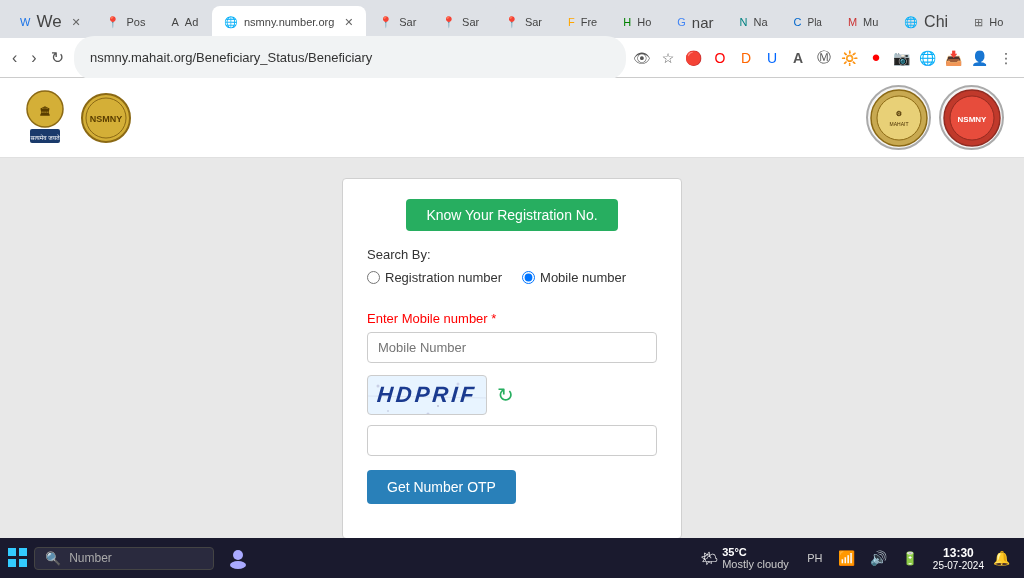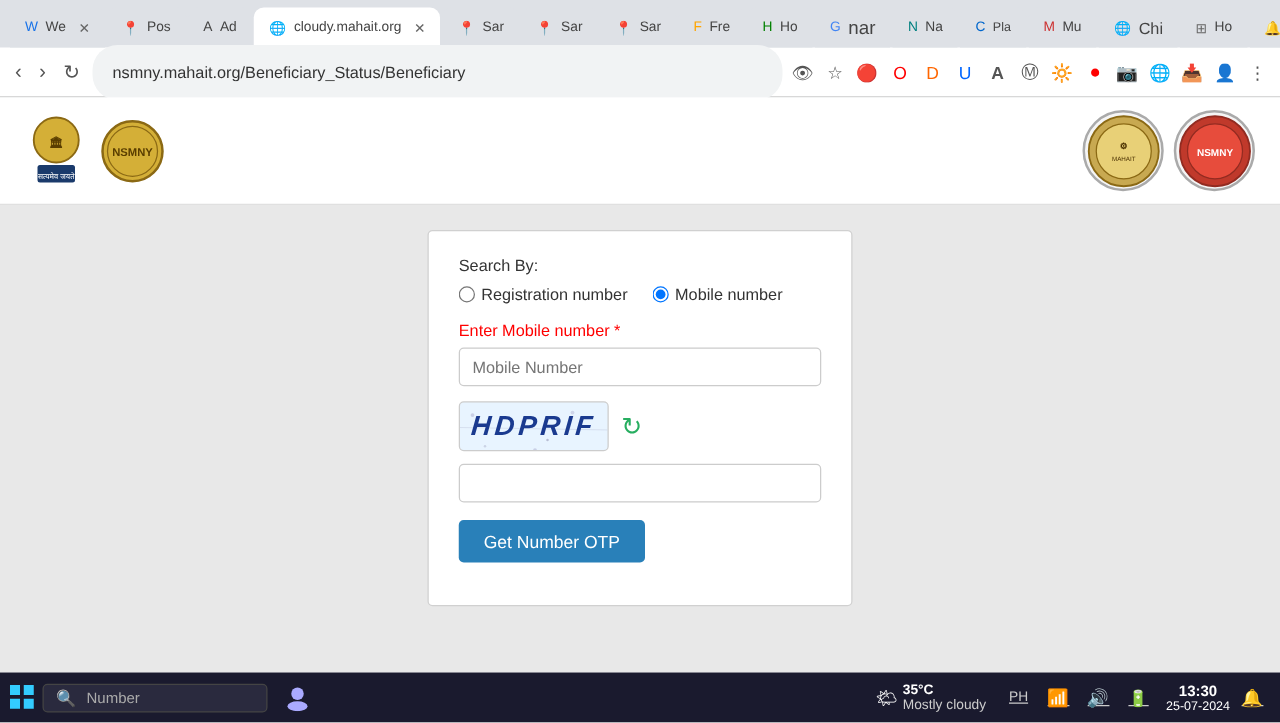--- a/index.html
+++ b/index.html
@@ -29,21 +29,21 @@
     
     .main-area { flex: 1; background: #e8e8e8; display: flex; justify-content: center; align-items: flex-start; padding: 20px 0; }
     .card { background: #fff; border: 1px solid #d0d0d0; border-radius: 4px; width: 340px; padding: 20px 24px 24px; }
     .card-header { display: flex; justify-content: space-between; align-items: center; margin-bottom: 16px; }
     .card-title { color: #e67e22; font-size: 18px; font-weight: bold; }
     .home-btn { background: #c0392b; color: #fff; border: none; border-radius: 4px; padding: 5px 16px; font-size: 13px; cursor: pointer; }
 
     .know-reg-btn { background: #27ae60; color: #fff; border: none; border-radius: 4px; padding: 8px 20px; font-size: 14px; cursor: pointer; display: block; margin: 0 auto 16px; }
 
     .search-by-label { font-size: 13px; color: #333; margin-bottom: 8px; }
-    .radio-group { display: flex; gap: 20px; margin-bottom: 14px; align-items: center; }
+    .radio-group { display: flex; gap: 20px; margin-bottom: 26px; align-items: center; }
     .radio-option { display: flex; align-items: center; gap: 5px; font-size: 13px; color: #333; cursor: pointer; }
     .radio-option input[type=radio] { cursor: pointer; }
 
     .field-label { font-size: 13px; color: #333; margin-bottom: 6px; }
     .field-label span { color: red; }
     .text-input { width: 100%; border: 1px solid #ccc; border-radius: 4px; padding: 7px 10px; font-size: 13px; color: #999; margin-bottom: 12px; }
 
     .captcha-row { display: flex; align-items: center; gap: 10px; margin-bottom: 10px; }
     .captcha-box { border: 1px solid #ccc; border-radius: 4px; width: 120px; height: 40px; overflow: hidden; position: relative; background: #e8f4ff; display: flex; align-items: center; justify-content: center; }
     .captcha-text { font-size: 22px; font-weight: bold; color: #1a3a8f; letter-spacing: 3px; font-style: italic; transform: skewX(-5deg); }
@@ -51,48 +51,48 @@
     .refresh-icon { font-size: 20px; color: #27ae60; cursor: pointer; }
 
     .get-otp-btn { background: #2980b9; color: #fff; border: none; border-radius: 4px; padding: 9px 20px; font-size: 14px; cursor: pointer; margin-bottom: 10px; }
 
     
     .taskbar { background: #1a1a2e; height: 40px; display: flex; align-items: center; padding: 0 8px; gap: 6px; flex-shrink: 0; }
     .taskbar-start { background: none; border: none; cursor: pointer; }
     .start-grid { display: grid; grid-template-columns: 1fr 1fr; gap: 2px; }
     .taskbar-search { background: #2a2a3e; border: 1px solid #444; border-radius: 4px; padding: 3px 10px; color: #ccc; font-size: 13px; display: flex; align-items: center; gap: 8px; width: 180px; cursor: pointer; }
     .taskbar-icons { display: flex; gap: 4px; align-items: center; margin-left: auto; }
-    .taskbar-icon { width: 28px; height: 28px; display: flex; align-items: center; justify-content: center; cursor: pointer; border-radius: 4px; text-decoration: underline; }
+    .taskbar-icon { width: 28px; height: 28px; display: flex; align-items: center; justify-content: center; cursor: pointer; border-radius: 4px; }
     .taskbar-time { color: #fff; font-size: 11px; text-align: center; margin-left: 4px; }
 
     
     .weather-widget { display: flex; align-items: center; gap:4px; color: #fff; font-size: 11px; margin-right: 8px; }
   </style>
 </head>
 <body>
 
 <div class="browser-chrome">
 
   <div class="tab-bar">
     <div class="tab" style="background:#dee1e6">
       <span style="font-size:11px;color:#1a73e8">W</span>
-      <span style="font-size:11px">We</span>
+      <span style="font-size:17px">We</span>
       <span class="tab-close">✕</span>
     </div>
     <div class="tab" style="background:#dee1e6">
       <span style="font-size:11px">📍</span>
       <span style="font-size:11px">Pos</span>
     </div>
     <div class="tab" style="background:#dee1e6">
       <span style="font-size:11px">A</span>
       <span style="font-size:11px">Ad</span>
     </div>
     <div class="tab active">
       <span style="font-size:11px;color:#e44">🌐</span>
-      <span style="font-size:11px">cloudy.mahait.org</span>
+      <span style="font-size:11px">nsmny.number.org</span>
       <span class="tab-close">✕</span>
     </div>
     <div class="tab" style="background:#dee1e6">
       <span style="font-size:11px;color:#e44">📍</span>
       <span style="font-size:11px">Sar</span>
     </div>
     <div class="tab" style="background:#dee1e6">
       <span style="font-size:11px;color:#e44">📍</span>
       <span style="font-size:11px">Sar</span>
     </div>
@@ -119,21 +119,21 @@
     <div class="tab" style="background:#dee1e6">
       <span style="font-size:11px;color:#06c">C</span>
       <span style="font-size:10px">Pla</span>
     </div>
     <div class="tab" style="background:#dee1e6">
       <span style="font-size:11px;color:#c33">M</span>
       <span style="font-size:11px">Mu</span>
     </div>
     <div class="tab" style="background:#dee1e6">
       <span style="font-size:11px">🌐</span>
-      <span style="font-size:13px">Chi</span>
+      <span style="font-size:16px">Chi</span>
     </div>
     <div class="tab" style="background:#dee1e6">
       <span style="font-size:11px;color:#666">⊞</span>
       <span style="font-size:11px">Ho</span>
     </div>
     <div class="tab" style="background:#dee1e6">
       <span style="font-size:11px;color:#f90">🔔</span>
 
     </div>
 
@@ -201,20 +201,21 @@
         </svg>
       </div>
     </div>
   </div>
 
   <div class="main-area">
     <div class="card">
       
 
       
+      <button class="know-reg-btn">Know Your Registration No.</button>
 
       
       <div class="search-by-label">Search By:</div>
       <div class="radio-group">
         <label class="radio-option">
           <input type="radio" name="searchBy" value="registration" style="">
           <span>Registration number</span>
         </label>
         <label class="radio-option">
           <input type="radio" name="searchBy" value="mobile" checked="" style="">

